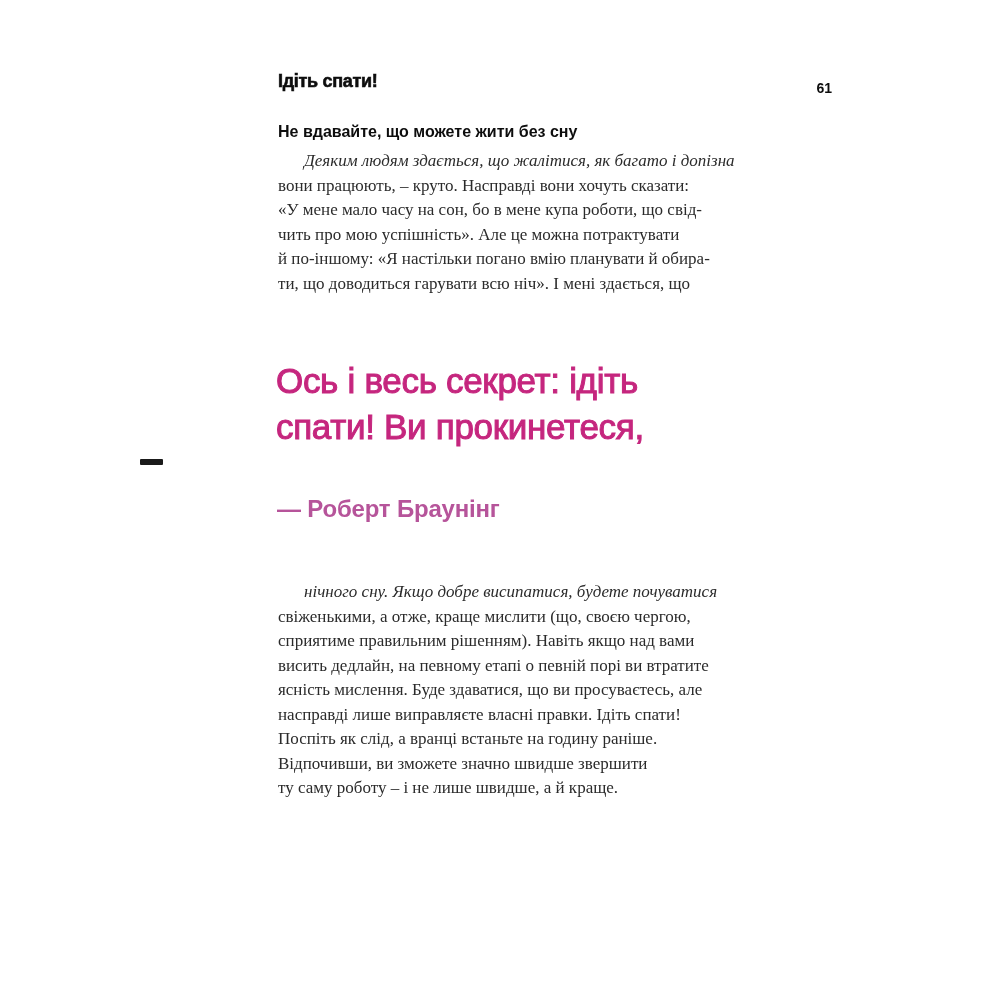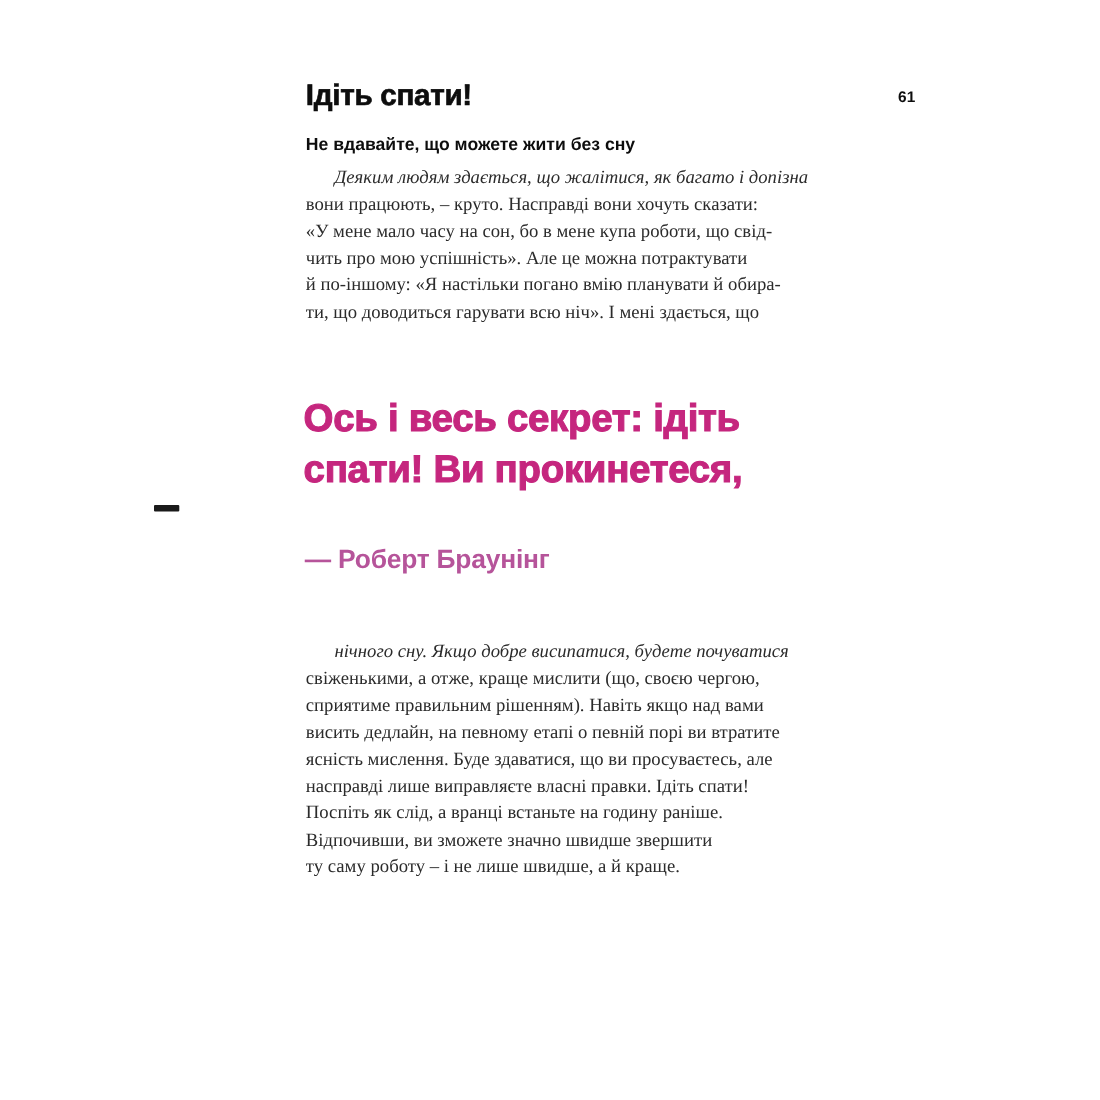--- a/index.html
+++ b/index.html
@@ -18,21 +18,21 @@
     font-family: "Liberation Serif", "DejaVu Serif", serif;
     color: #2b2b2b;
   }
   .page-title {
     position: absolute;
     left: 278px;
     top: 71px;
     font-family: "Liberation Sans", "DejaVu Sans", sans-serif;
     font-weight: bold;
     -webkit-text-stroke: 0.6px #0d0d0d;
-    font-size: 27px;
+    font-size: 18px;
     color: #0d0d0d;
     letter-spacing: -0.3px;
     white-space: nowrap;
   }
   .page-number {
     position: absolute;
     left: 770px;
     top: 80px;
     width: 62px;
     text-align: right;
@@ -75,21 +75,21 @@
     width: 23px;
     height: 6px;
     background: #1a1a1a;
     border-radius: 1px;
   }
   .pull-quote {
     position: absolute;
     left: 276px;
     top: 358px;
     font-family: "Liberation Sans", "DejaVu Sans", sans-serif;
-    font-weight: bold;
+    font-weight: normal;
     -webkit-text-stroke: 1px #c5267e;
     font-size: 35px;
     line-height: 46px;
     color: #c5267e;
     letter-spacing: -0.3px;
   }
   .pull-quote > div { white-space: nowrap; }
   .quote-attribution {
     position: absolute;
     left: 277px;

